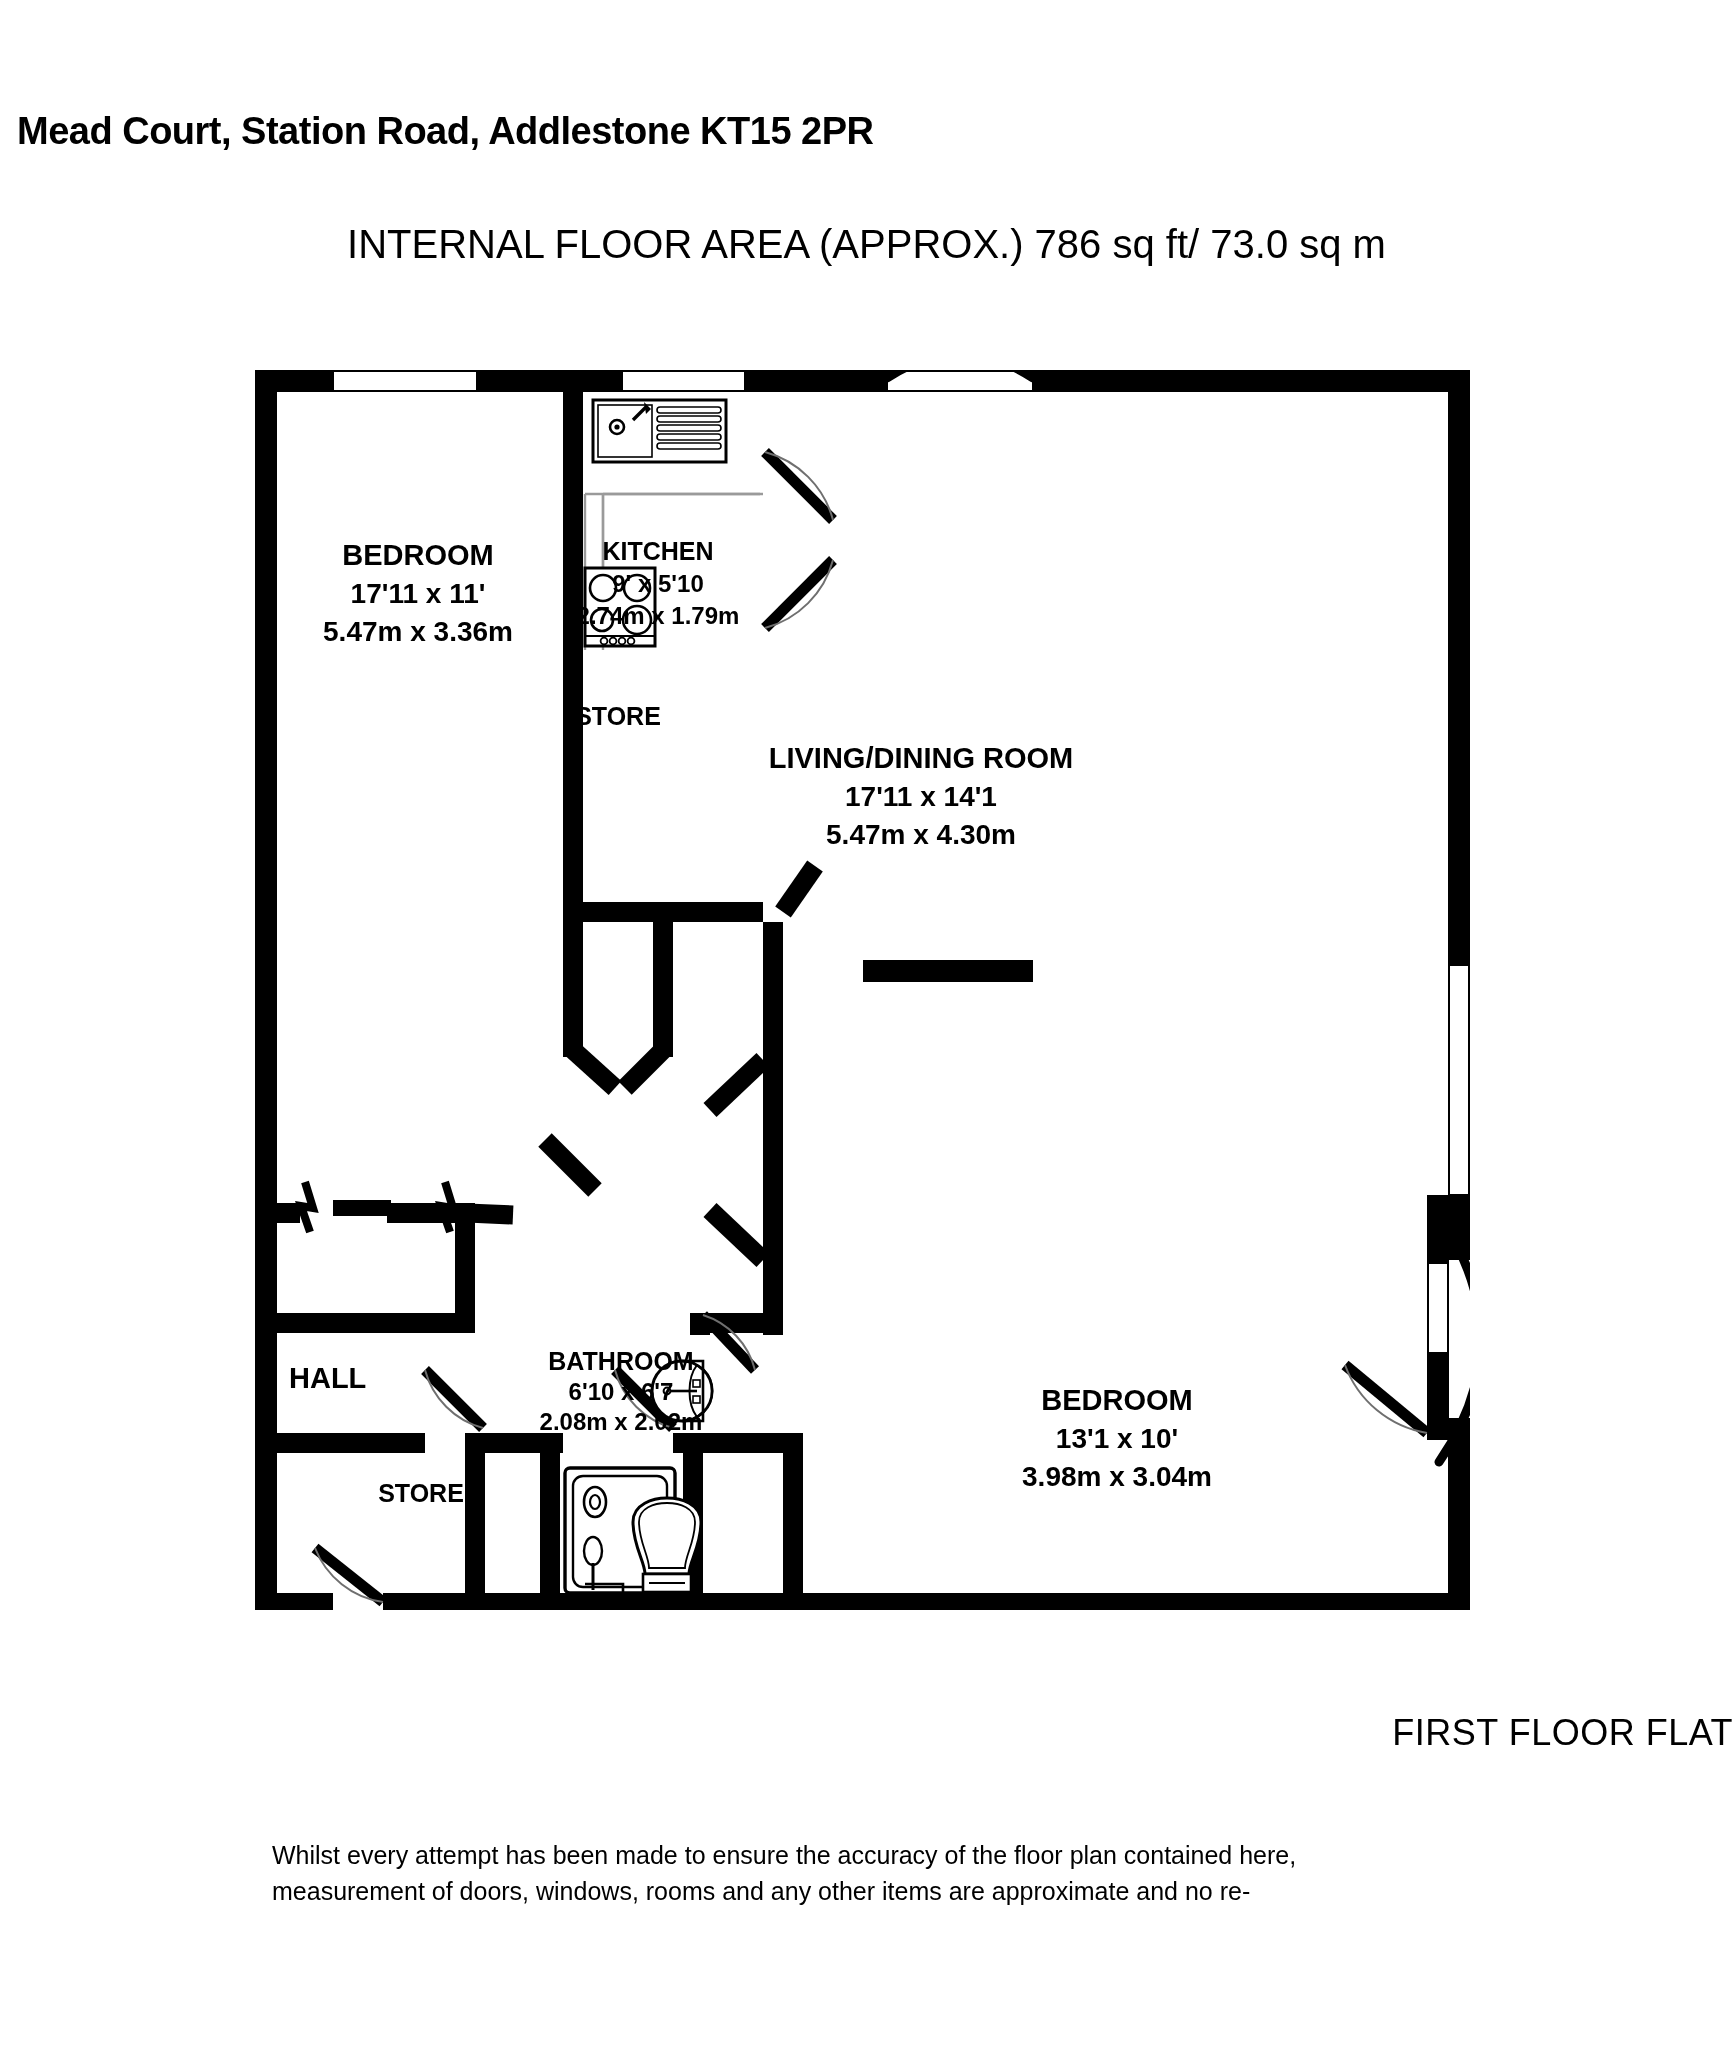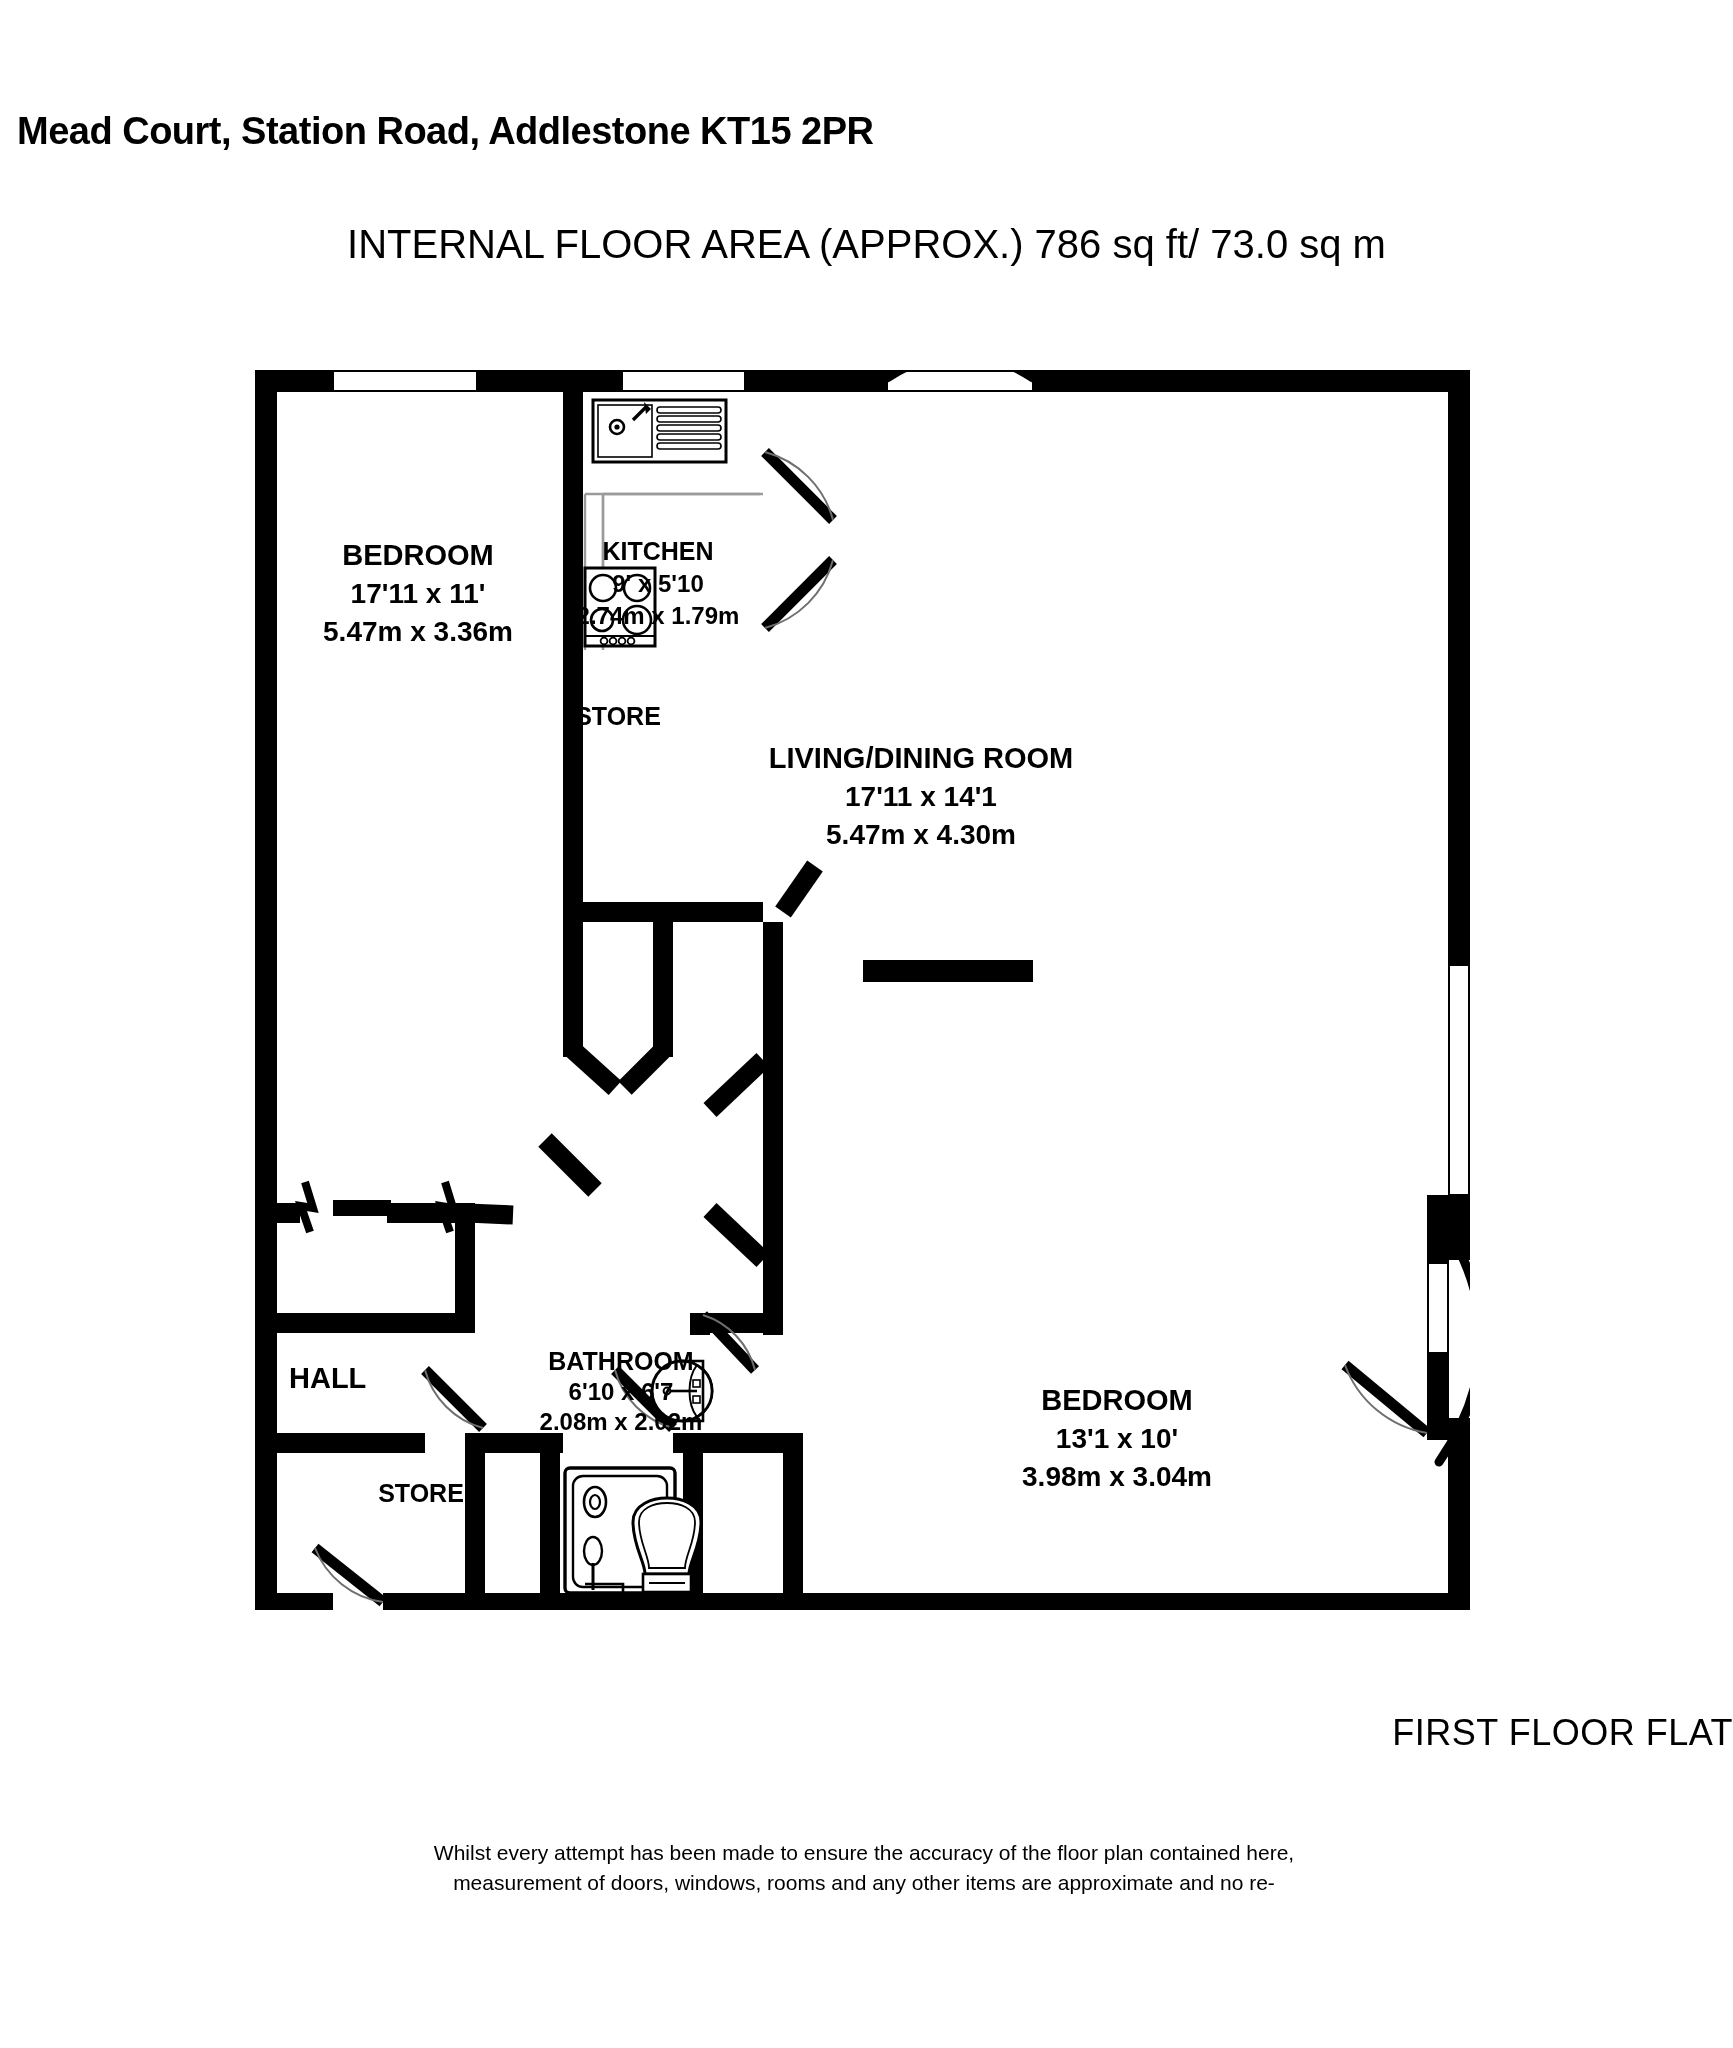--- a/index.html
+++ b/index.html
@@ -39,23 +39,23 @@
 
   .floor-label {
     position: absolute;
     top: 1712px; left: 0; width: 1733px;
     text-align: right;
     font-size: 36px;
     letter-spacing: 0.5px;
   }
   .disclaimer {
     position: absolute;
-    top: 1838px; left: 264px; width: 1200px;
-    text-align: center;
-    font-size: 21px;
+    top: 1838px; left: 272px; width: 1200px;
+    text-align: left;
+    font-size: 25px;
     line-height: 1.42;
   }
   .disclaimer span { display: block; }
 
   text { font-family: "Liberation Sans", sans-serif; }
   .rm-name { font-size: 29px; font-weight: bold; text-anchor: middle; }
   .rm-dim  { font-size: 28px; font-weight: bold; text-anchor: middle; }
   .rm-small-name { font-size: 25px; font-weight: bold; text-anchor: middle; }
   .rm-small-dim  { font-size: 24px; font-weight: bold; text-anchor: middle; }
   .rm-plain { font-size: 29px; font-weight: bold; text-anchor: middle; }

